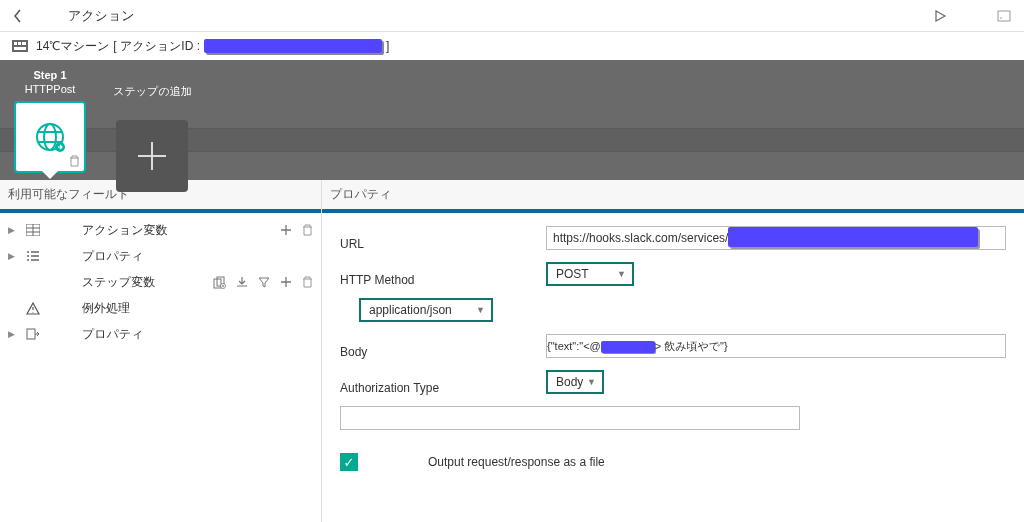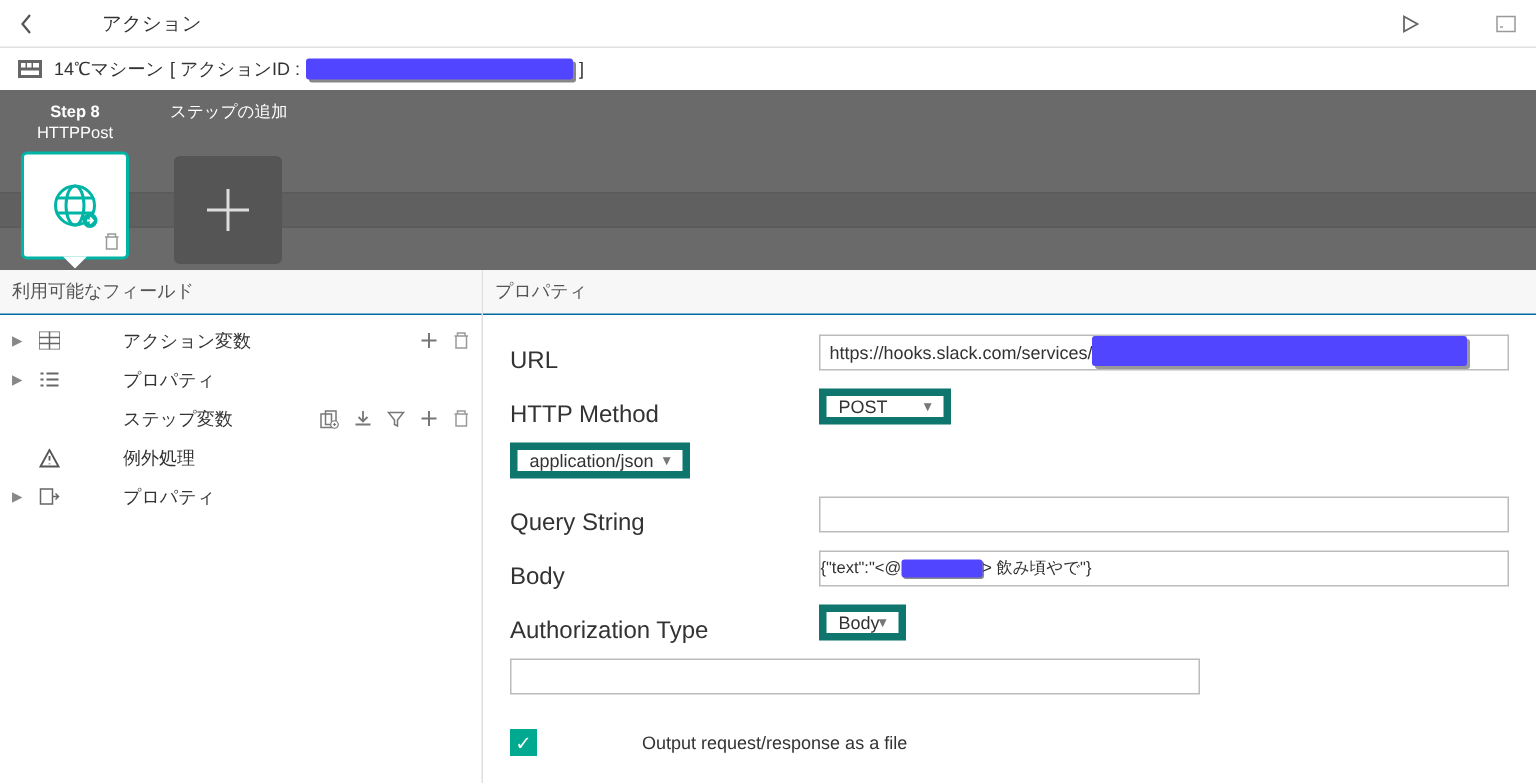--- a/index.html
+++ b/index.html
@@ -22,38 +22,38 @@
     .step-tile.selected::after { content: ""; position: absolute; bottom: -8px; left: 50%; transform: translateX(-50%); width: 0; height: 0; border-left: 8px solid transparent; border-right: 8px solid transparent; border-top: 8px solid #fff; }
     .step-tile .globe { color: #00b5a5; }
     .step-tile .trash { position: absolute; right: 4px; bottom: 4px; color: #888; }
     .step-tile.add { background: #555; color: #fff; margin-top: 22px; cursor: pointer; }
     .plus-lines { width: 28px; height: 28px; position: relative; }
     .plus-lines::before, .plus-lines::after { content: ""; position: absolute; background: #ddd; }
     .plus-lines::before { left: 13px; top: 0; width: 2px; height: 28px; }
     .plus-lines::after { top: 13px; left: 0; height: 2px; width: 28px; }
     .main { display: flex; height: calc(522px - 32px - 28px - 120px); }
     .sidebar { width: 329px; border-right: 1px solid #e0e0e0; display: flex; flex-direction: column; }
-    .panel-title { font-size: 12px; padding: 6px 8px; border-bottom: 1px solid #0369a1; background: #f7f7f7; color: #555; }
+    .panel-title { font-size: 12px; padding: 6px 8px; border-bottom: 4px solid #0369a1; background: #f7f7f7; color: #555; }
     .tree { padding: 4px 0; }
     .tree-row { display: flex; align-items: center; height: 26px; padding: 0 8px; }
     .tree-row .chev { width: 12px; color: #888; font-size: 9px; }
     .tree-row .ticon { width: 18px; display: flex; justify-content: center; color: #666; margin: 0 4px; }
     .tree-row .label { flex: 1; font-size: 12px; color: #333; margin-left: 36px; }
     .tree-row .actions { display: flex; gap: 10px; color: #777; }
     .tree-row .actions span { cursor: pointer; display:inline-flex; }
     .props { flex: 1; }
     .form { padding: 8px 18px; }
     .form-row { display: flex; align-items: center; min-height: 34px; margin-bottom: 2px; }
-    .form-row .flabel { width: 206px; font-size: 16px; color: #333; margin-top: 11px; }
+    .form-row .flabel { width: 206px; font-size: 12px; color: #333; margin-top: 11px; }
     .form-row .fctrl { flex: 1; }
     input.fld { width: 460px; height: 24px; border: 1px solid #bbb; padding: 0 6px; font-size: 12px; color: #333; background: #fff; }
-    .select { position: relative; display: inline-flex; align-items: center; height: 24px; border: 5px solid #0f766e; padding: 0 24px 0 8px; font-size: 12px; color: #333; background: #fff; cursor: pointer; }
+    .select { position: relative; display: inline-flex; align-items: center; height: 24px; border: 2px solid #0f766e; padding: 0 24px 0 8px; font-size: 12px; color: #333; background: #fff; cursor: pointer; }
     .select .caret { position: absolute; right: 6px; top: 50%; transform: translateY(-50%); color: #777; font-size: 9px; }
     .sel-method { width: 88px; }
-    .sel-ct { width: 120px; }
+    .sel-ct { width: 134px; margin-left: 19px; }
     .sel-auth { width: 58px; }
     .body-input { display: inline-block; width: 460px; height: 24px; border: 1px solid #bbb; font-size: 11px; color: #333; background: #fff; white-space: nowrap; line-height: 22px; }
     .body-input .redact-sm { display: inline-block; width: 54px; height: 12px; background: #5145ff; vertical-align: middle; border-radius: 2px; box-shadow: 1px 1px 0 #888; }
     .url-stack { position: relative; width: 460px; }
     .url-redact { position: absolute; left: 182px; top: 1px; width: 250px; height: 20px; background: #5145ff; border-radius: 2px; box-shadow: 2px 2px 0 #999; }
     .chk { width: 18px; height: 18px; background: #00a98f; display: inline-flex; align-items: center; justify-content: center; color: #fff; font-size: 13px; cursor: pointer; margin-right: 70px; }
     svg { display: block; }
   </style>
 </head>
 <body>
@@ -92,42 +92,42 @@
   <span>14℃マシーン</span>
   <span style="margin-left:4px">[ アクションID :</span>
   <span class="redact"></span>
   <span style="margin-left:4px">]</span>
 </div>
 
 <div class="stepbar">
   <div class="midline"></div>
   <div class="step-group">
     <div class="step-hdr">
-      <div class="name">Step 8</div>
+      <div class="name">Step 1</div>
       <div>HTTPPost</div>
     </div>
     <div class="step-tile selected">
       <span class="globe">
         <svg width="34" height="34" viewBox="0 0 34 34">
             <circle cx="17" cy="17" r="13" fill="none" stroke="#00b5a5" stroke-width="2"></circle>
             <ellipse cx="17" cy="17" rx="6" ry="13" fill="none" stroke="#00b5a5" stroke-width="2"></ellipse>
             <path d="M5 12 H29 M5 22 H29" stroke="#00b5a5" stroke-width="2"></path>
             <circle cx="27" cy="27" r="5" fill="#00b5a5"></circle>
             <path d="M25 27 L29 27 M27 25 L29 27 L27 29" stroke="#fff" stroke-width="1.2" fill="none"></path>
           </svg>
       </span>
       <span class="trash">
         <svg width="11" height="12" viewBox="0 0 11 12">
             <path d="M1 3 H10 M3 3 V1 H8 V3 M2 3 V11 H9 V3" fill="none" stroke="#999" stroke-width="1"></path>
           </svg>
       </span>
     </div>
   </div>
   <div class="step-group">
-    <div class="step-hdr" style="height:14px;"><span style="color:#fff;font-size:11px;">ステップの追加</span></div>
+    <div class="step-hdr" style="height:14px;margin-top:16px;"><span style="color:#fff;font-size:11px;">ステップの追加</span></div>
     <div class="step-tile add">
       <div class="plus-lines"></div>
     </div>
   </div>
 </div>
 
 <div class="main">
   <div class="sidebar">
     <div class="panel-title">利用可能なフィールド</div>
     <div class="tree">
@@ -243,24 +243,20 @@
       </div>
       <div class="form-row">
         <div class="fctrl">
           <span class="select sel-ct">
             <span>application/json</span>
               <span class="caret">▼</span>
           </span>
         </div>
       </div>
       <div class="form-row">
-        <div class="flabel">Query String</div>
-        <div class="fctrl"><input class="fld" value="" style=""></div>
-      </div>
-      <div class="form-row">
         <div class="flabel">Body</div>
         <div class="fctrl">
           <span class="body-input"><span>{"text":"&lt;@</span><span class="redact-sm"></span><span>&gt; 飲み頃やで"}</span></span>
         </div>
       </div>
       <div class="form-row">
         <div class="flabel">Authorization Type</div>
         <div class="fctrl">
           <span class="select sel-auth">
             <span>Body</span>

